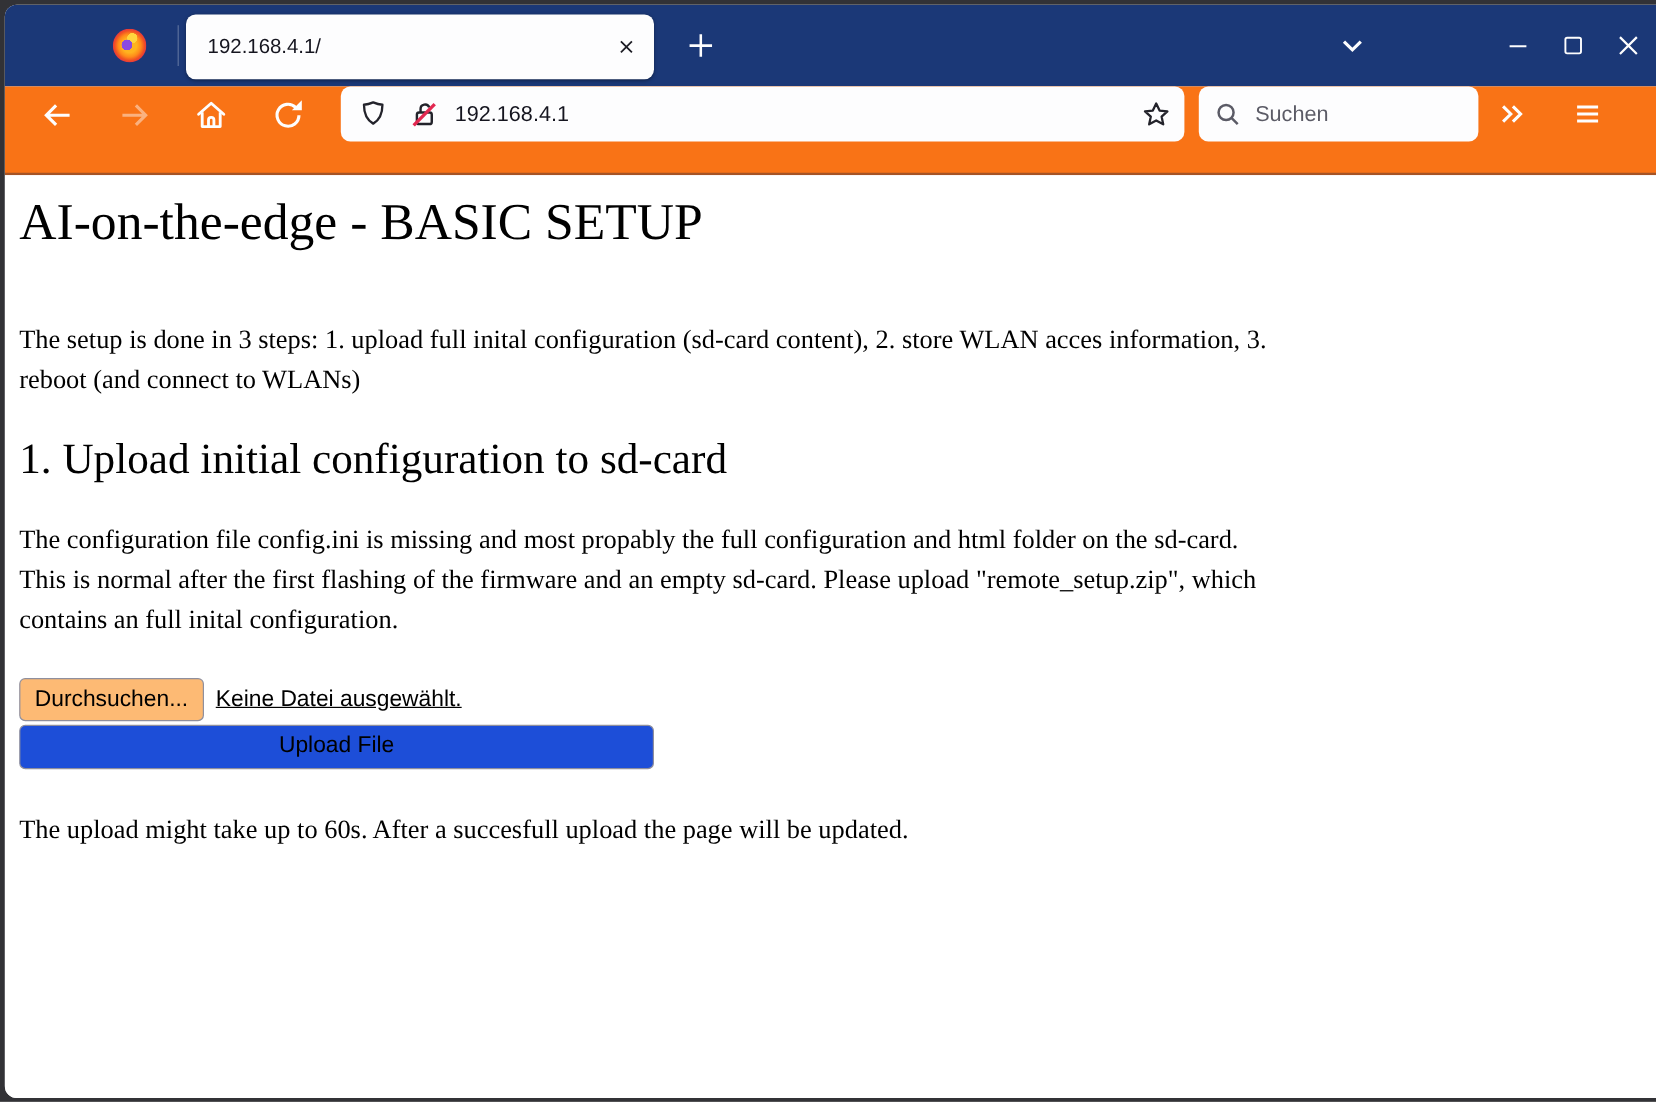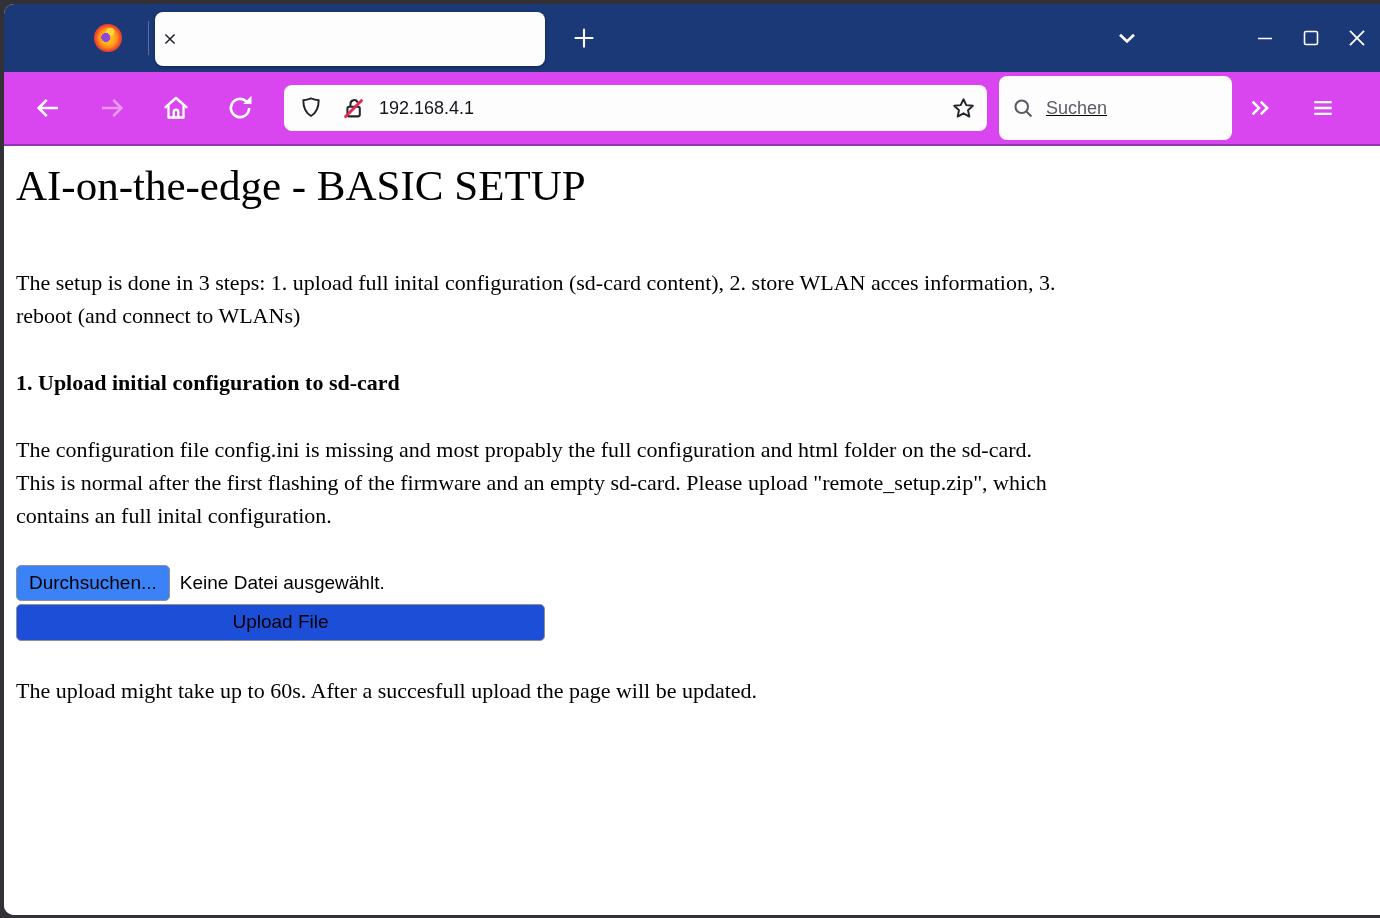--- a/index.html
+++ b/index.html
@@ -24,65 +24,66 @@
   .tab-close { width:30px; height:30px; margin-right:8px; border:none; background:transparent;
                display:flex; align-items:center; justify-content:center; cursor:pointer; }
   .icon-btn { border:none; background:transparent; display:flex; align-items:center; justify-content:center; cursor:pointer; }
   .newtab { width:38px; height:38px; margin-left:20px; }
   .spacer { flex:1 1 auto; }
   .tab-chevron { width:40px; height:40px; }
   .win-controls { display:flex; margin-left:95px; height:68px; }
   .win-controls .icon-btn { width:46px; height:68px; }
 
   
-  .navbar { height:74px; background:#d946ef; display:flex; align-items:center;
+  .navbar { height:74px; background:#f97316; display:flex; align-items:flex-start;
             padding:0 18px 0 20px; flex:0 0 auto; border-bottom:2px solid rgba(10,25,70,.35); }
   .nav-btn { width:48px; height:48px; border-radius:6px; }
   .nav-btn + .nav-btn { margin-left:16px; }
   .urlbar { margin-left:20px; width:703px; height:46px; background:#fdfdfe; border-radius:8px;
             display:flex; align-items:center; padding:0 10px 0 14px; }
   .urlbar-input { flex:1 1 auto; border:none; outline:none; background:transparent;
                   font-size:18px; color:#15151f; margin-left:12px; font-family:"Liberation Sans", sans-serif; }
-  .searchbox { margin-left:12px; width:233px; height:64px; background:#fdfdfe; border-radius:8px;
-               display:flex; align-items:center; padding:14px 12px;text-decoration:underline; }
+  .searchbox { margin-left:12px; width:233px; height:46px; background:#fdfdfe; border-radius:8px;
+               display:flex; align-items:center; padding:14px 12px; }
   .search-input { flex:1 1 auto; border:none; outline:none; background:transparent;
                   font-size:18px; color:#15151f; margin-left:10px; width:100px; font-family:"Liberation Sans", sans-serif; }
   .search-input::placeholder { color:#5b5b66; opacity:1; }
   .overflow-btn { width:46px; height:46px; margin-left:4px; }
   .menu-btn { width:46px; height:46px; margin-left:18px; }
 
   
   .content { flex:1 1 auto; background:#fff; overflow:hidden; padding:0 14px 0 12px;
              font-family:"Liberation Serif", serif; color:#000; }
   .content h1 { font-size:43px; line-height:1.2; font-weight:normal; margin:14px 0 54px 0; }
   .content p  { font-size:22px; line-height:33px; margin:33px 0; white-space:pre-line; }
-  .content h2 { font-size:22px; line-height:35px; font-weight:bold; margin:24px 0 25px 0; }
+  .content h2 { font-size:36px; line-height:35px; font-weight:normal; margin:24px 0 25px 0; }
 
   .file-row { margin-top:26px; display:flex; align-items:center; font-family:"Liberation Sans", sans-serif; }
   .browse-btn { font-family:"Liberation Sans", sans-serif; font-size:19px; color:#000;
-                background:#3b82f6; border:1px solid #8f8f9d; border-radius:5px;
+                background:#fdba74; border:1px solid #8f8f9d; border-radius:5px;
                 padding:4px 12px; height:36px; cursor:pointer; }
-  .file-status { margin-left:10px; font-size:19px; color:#000; }
+  .file-status { margin-left:10px; font-size:19px; color:#000;text-decoration:underline; }
   .upload-btn { display:block; margin-top:3px; width:529px; height:37px;
                 font-family:"Liberation Sans", sans-serif; font-size:19px; color:#000;
                 background:#1d4ed8; border:1px solid #8f8f9d; border-radius:5px; cursor:pointer; }
   .note { margin-top:30px; }
 
   svg { display:block; }
 </style>
 </head>
 <body>
 
 <div class="window">
 
   <div class="titlebar">
     <div class="ff-icon"></div>
     <div class="tb-sep"></div>
 
     <div class="tab">
+      <span class="tab-title">192.168.4.1/</span>
       <button class="tab-close">
         <span>
           <svg width="20" height="20" viewBox="0 0 24 24">
               <path d="M6.5 6.5 L17.5 17.5 M17.5 6.5 L6.5 17.5" stroke="#1f1f27" stroke-width="1.8" fill="none"></path>
             </svg>
         </span>
       </button>
     </div>
 
     <button class="icon-btn newtab">

